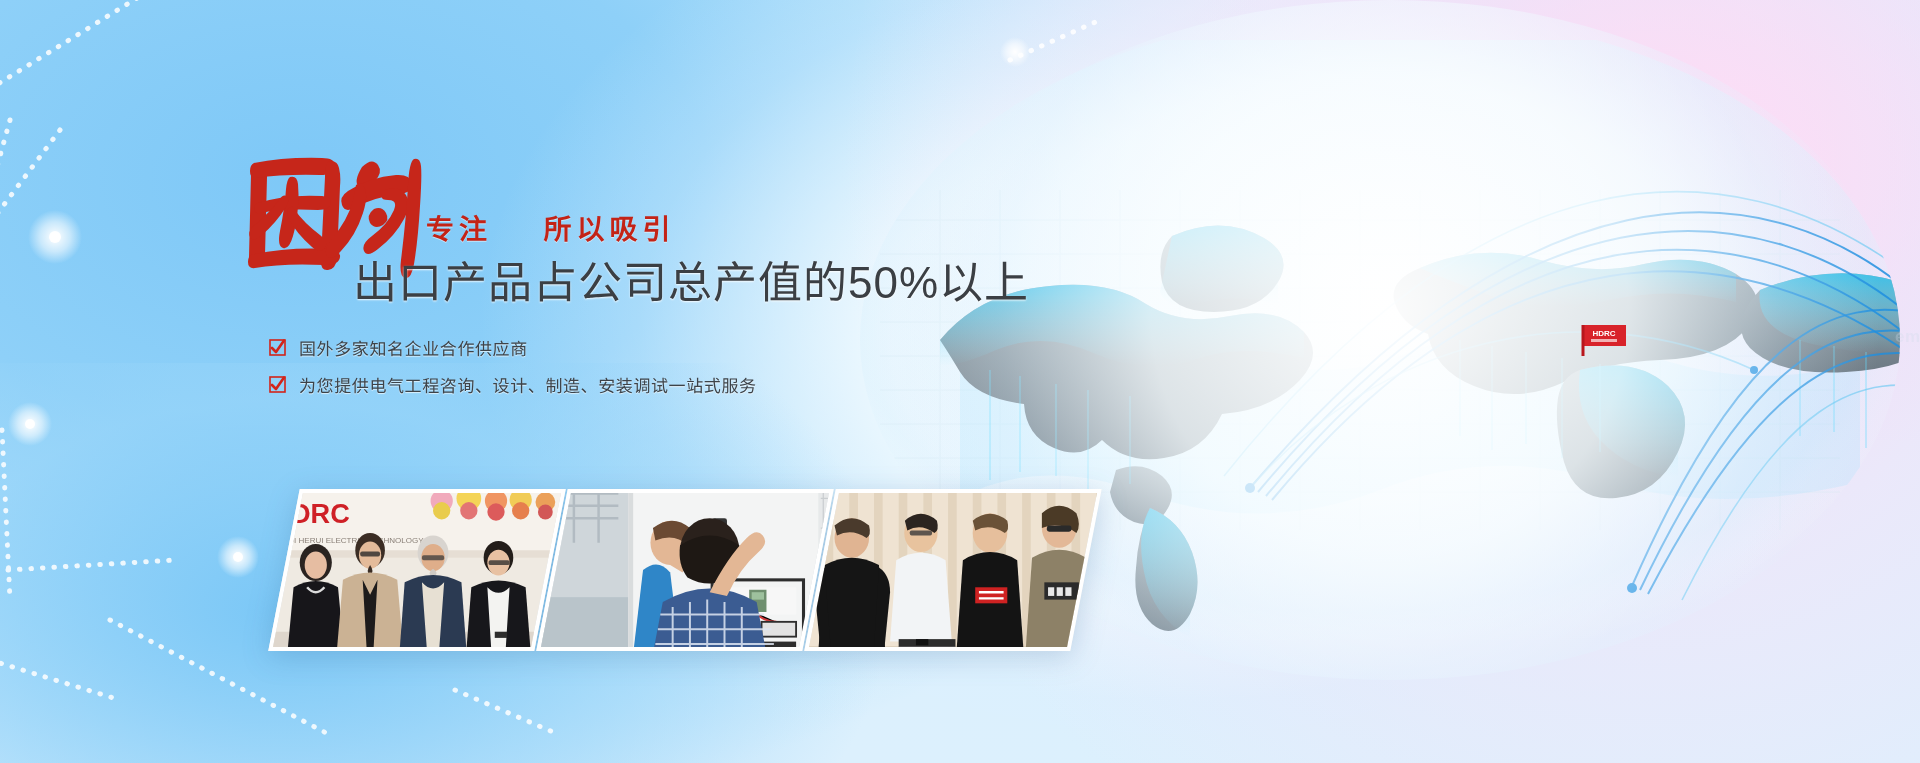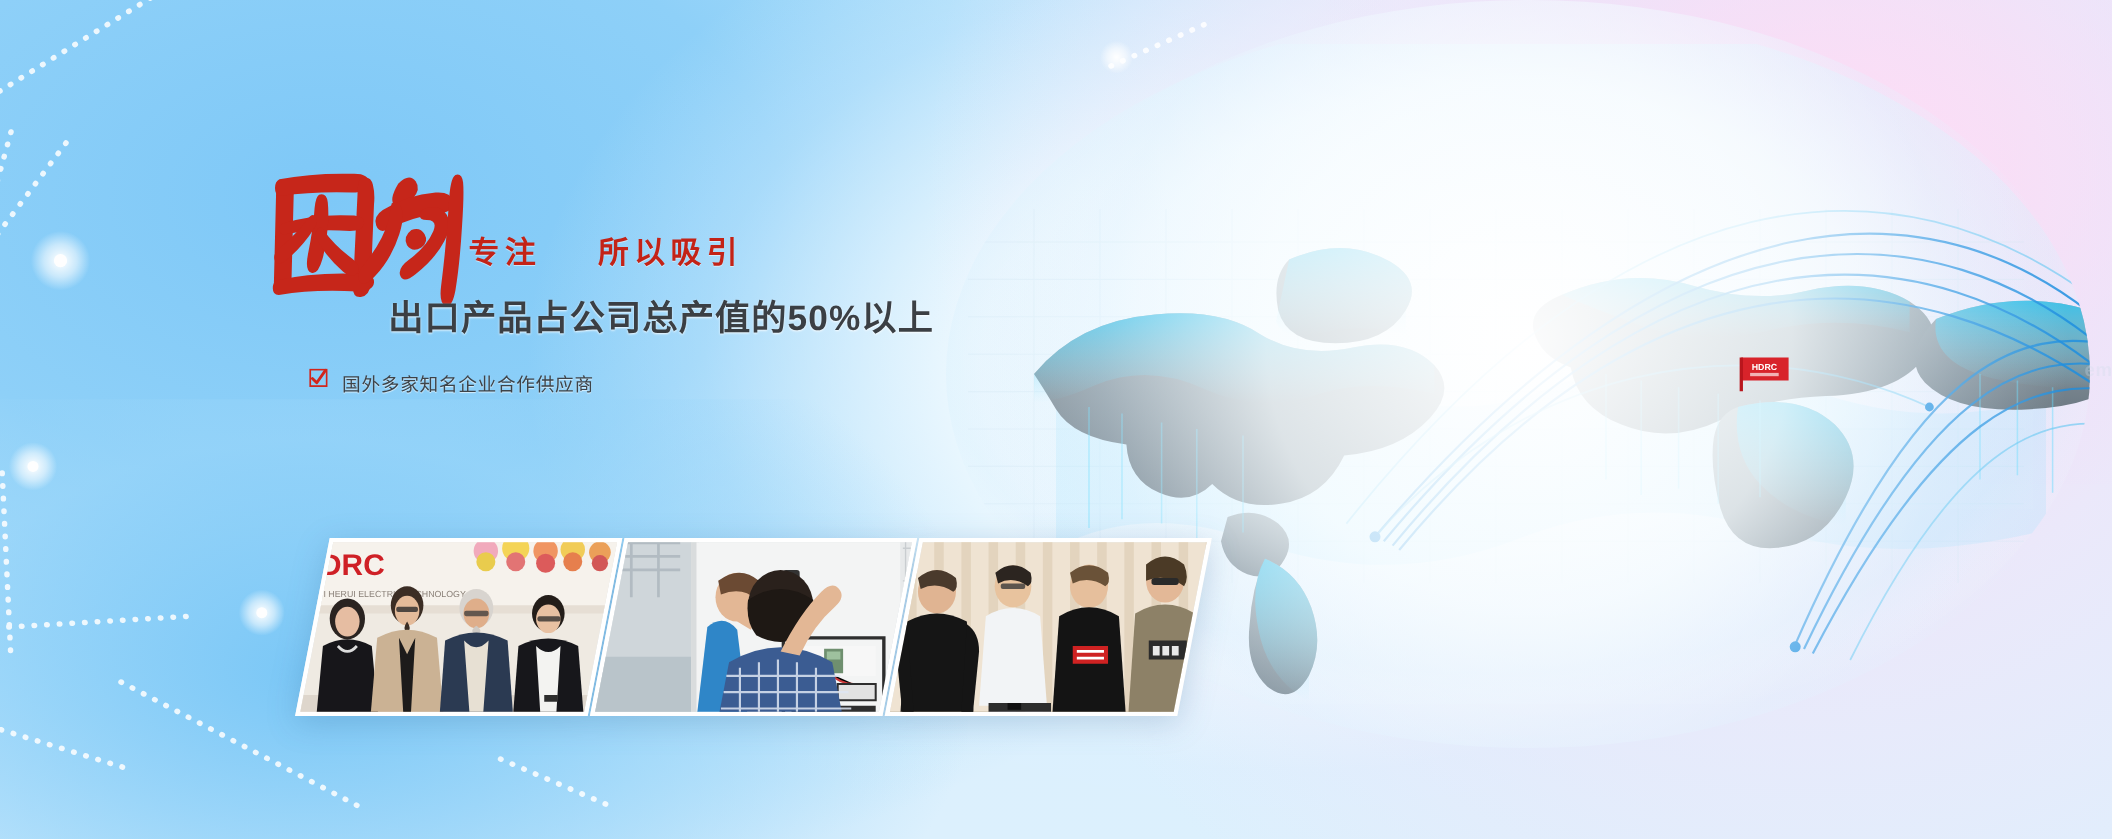--- a/index.html
+++ b/index.html
@@ -58,28 +58,28 @@
   .brush-row{position:relative;height:124px;}
   .brush{position:absolute;left:0;top:-4px;width:200px;height:128px;}
   .slogan{
     position:absolute;left:190px;top:52px;
     color:#c32317;font-size:28px;font-weight:700;letter-spacing:5px;
     text-shadow:0 1px 0 rgba(255,255,255,.5);
   }
   .slogan .gap{display:inline-block;width:26px;}
 
   .headline{
-    position:absolute;left:117px;top:108px;
-    color:#3b3f44;font-size:32px;font-weight:700;letter-spacing:1px;
+    position:absolute;left:117px;top:92px;
+    color:#3b3f44;font-size:44px;font-weight:400;letter-spacing:1px;
     white-space:nowrap;
     text-shadow:0 1px 2px rgba(255,255,255,.85);
   }
 
   .bullets{position:absolute;left:33px;top:180px;}
-  .bullet{display:flex;margin-bottom:12px;margin-left:12px;}
+  .bullet{display:flex;align-items:center;margin-bottom:12px;}
   .tick{width:17px;height:17px;margin-right:13px;flex:0 0 auto;}
   .bullet-text{
     color:#3d4349;font-size:17px;letter-spacing:.6px;font-weight:500;
     text-shadow:0 1px 1px rgba(255,255,255,.7);
   }
 
   
   .photos{
     position:absolute;left:284px;top:489px;
     display:flex;gap:2px;
@@ -283,20 +283,27 @@
     <div class="bullets">
 
       <div class="bullet">
         <svg class="tick" viewBox="0 0 17 17">
           <rect x="1" y="1" width="15" height="15" fill="none" stroke="#d3241a" stroke-width="1.6"></rect>
           <path d="M3,9 L7,13 L15,1.5" fill="none" stroke="#d3241a" stroke-width="2.6" stroke-linecap="round" stroke-linejoin="round"></path>
         </svg>
         <span class="bullet-text">国外多家知名企业合作供应商</span>
       </div>
 
+      <div class="bullet">
+        <svg class="tick" viewBox="0 0 17 17">
+          <rect x="1" y="1" width="15" height="15" fill="none" stroke="#d3241a" stroke-width="1.6"></rect>
+          <path d="M3,9 L7,13 L15,1.5" fill="none" stroke="#d3241a" stroke-width="2.6" stroke-linecap="round" stroke-linejoin="round"></path>
+        </svg>
+        <span class="bullet-text">为您提供电气工程咨询、设计、制造、安装调试一站式服务</span>
+      </div>
 
     </div>
   </div>
 
   <div class="photos">
 
     <div class="photo">
       <div class="inner">
         <svg viewBox="0 0 260 156" preserveAspectRatio="xMidYMid slice">
           <rect class="scene-bg" x="0" y="0" width="260" height="156"></rect>

